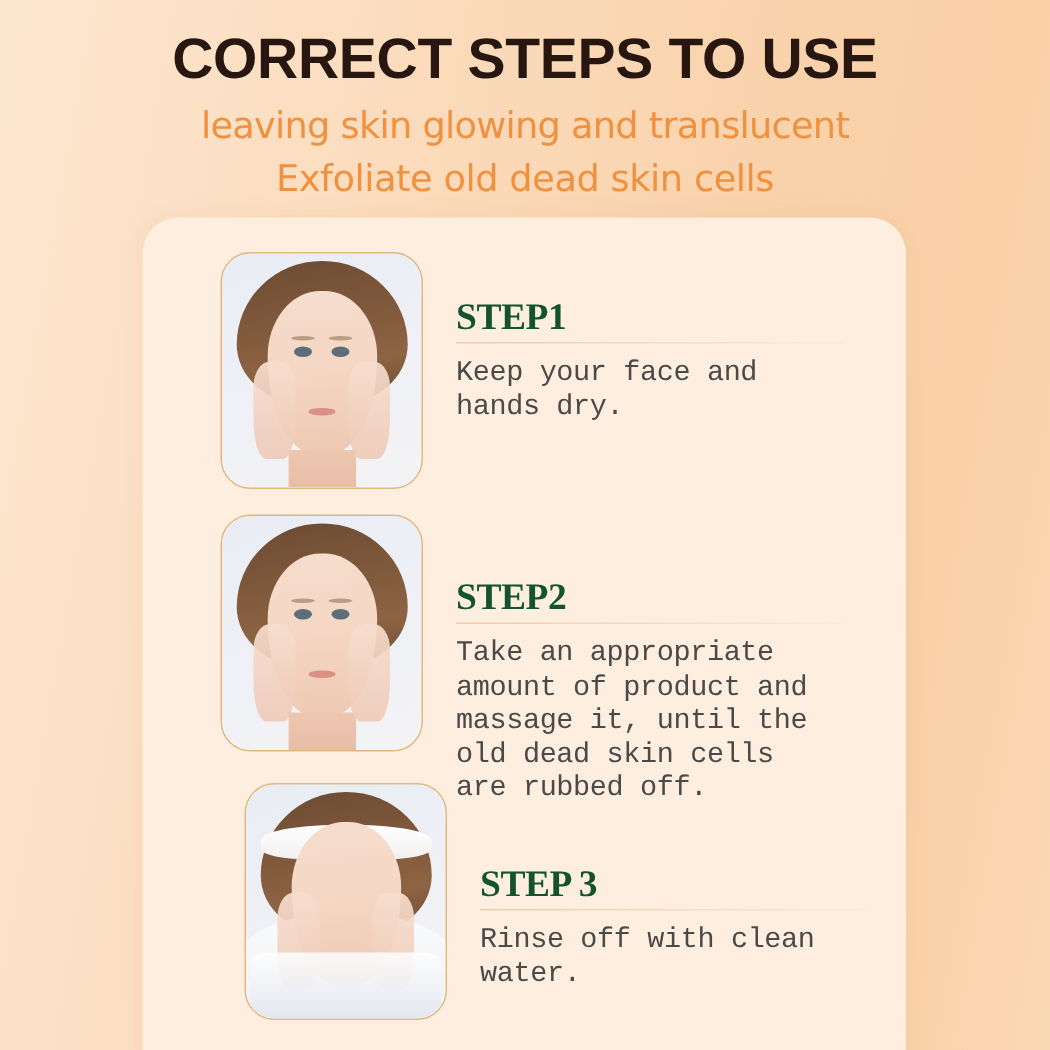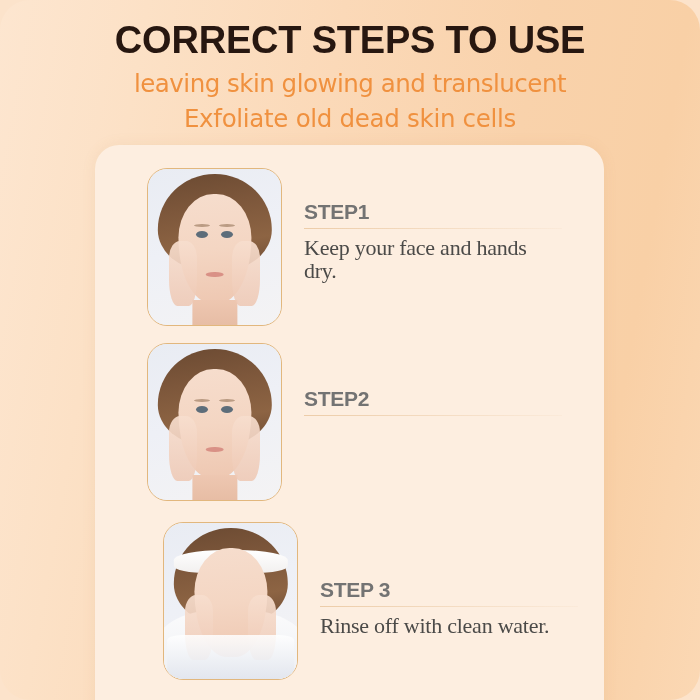--- a/index.html
+++ b/index.html
@@ -19,21 +19,20 @@
     width: 700px;
     height: 700px;
     overflow: hidden;
     background: linear-gradient(100deg,
        #fde6d0 0%,
        #fce1c6 18%,
        #fbd9b8 42%,
        #f9d2ab 66%,
        #f9d0a6 84%,
        #fbd8b4 100%);
-    border-radius: 30px;
   }
 
   
   .header {
     position: absolute;
     left: 0;
     top: 0;
     width: 700px;
     text-align: center;
   }
@@ -224,40 +223,40 @@
     flex: 1 1 auto;
     padding-left: 22px;
     padding-right: 18px;
     padding-top: 30px;
   }
   .step-row-3 .step-text { padding-top: 54px; }
   .step-row-2 .step-text { padding-top: 42px; }
 
   .step-heading {
     margin: 0;
-    font-size: 21px;
+    font-size: 25px;
     line-height: 27px;
     font-weight: bold;
-    color: #737373;
-    font-family: Liberation Sans, sans-serif;
+    color: #14532d;
+    font-family: Liberation Serif, serif;
     letter-spacing: -0.3px;
   }
   .step-divider {
     margin-top: 3px;
     width: 258px;
     height: 1px;
     background: linear-gradient(90deg, rgba(231,193,150,0.75), rgba(245,222,198,0.25));
   }
   .step-body {
     margin: 0;
     padding-top: 8px;
-    font-size: 22px;
+    font-size: 19px;
     line-height: 22.5px;
     color: #4b4a48;
-    font-family: Liberation Serif, serif;
+    font-family: Liberation Mono, monospace;
     letter-spacing: -0.25px;
     max-width: 244px;
   }
 </style>
 </head>
 <body>
 
 <div id="poster">
 
   <div class="header">
@@ -304,20 +303,21 @@
             <div class="ph-eye ph-eye-r"></div>
             <div class="ph-mouth"></div>
             <div class="ph-neck"></div>
             <div class="ph-hand ph-hand-l"></div>
             <div class="ph-hand ph-hand-r"></div>
           </div>
         </div>
         <div class="step-text">
           <h2 class="step-heading">STEP2</h2>
           <div class="step-divider"></div>
+          <p class="step-body">Take an appropriate amount of product and massage it, until the old dead skin cells are rubbed off.</p>
         </div>
       </div>
 
       <div class="step-row step-row-3">
         <div class="photo">
           <div class="photo-inner">
             <div class="ph-bg"></div>
             <div class="ph-hair"></div>
             <div class="ph-shoulder"></div>
             <div class="ph-band"></div>

